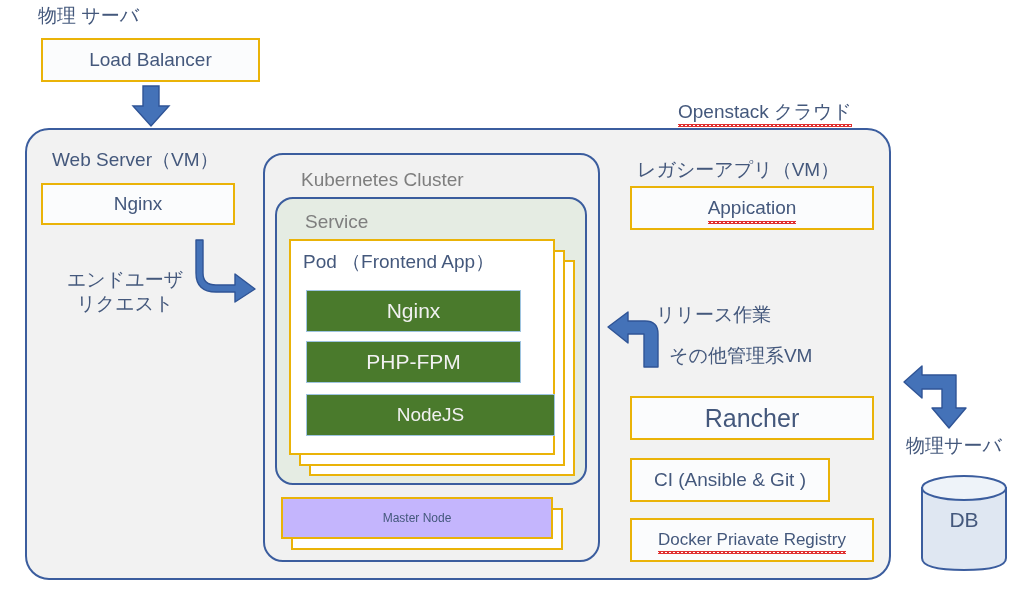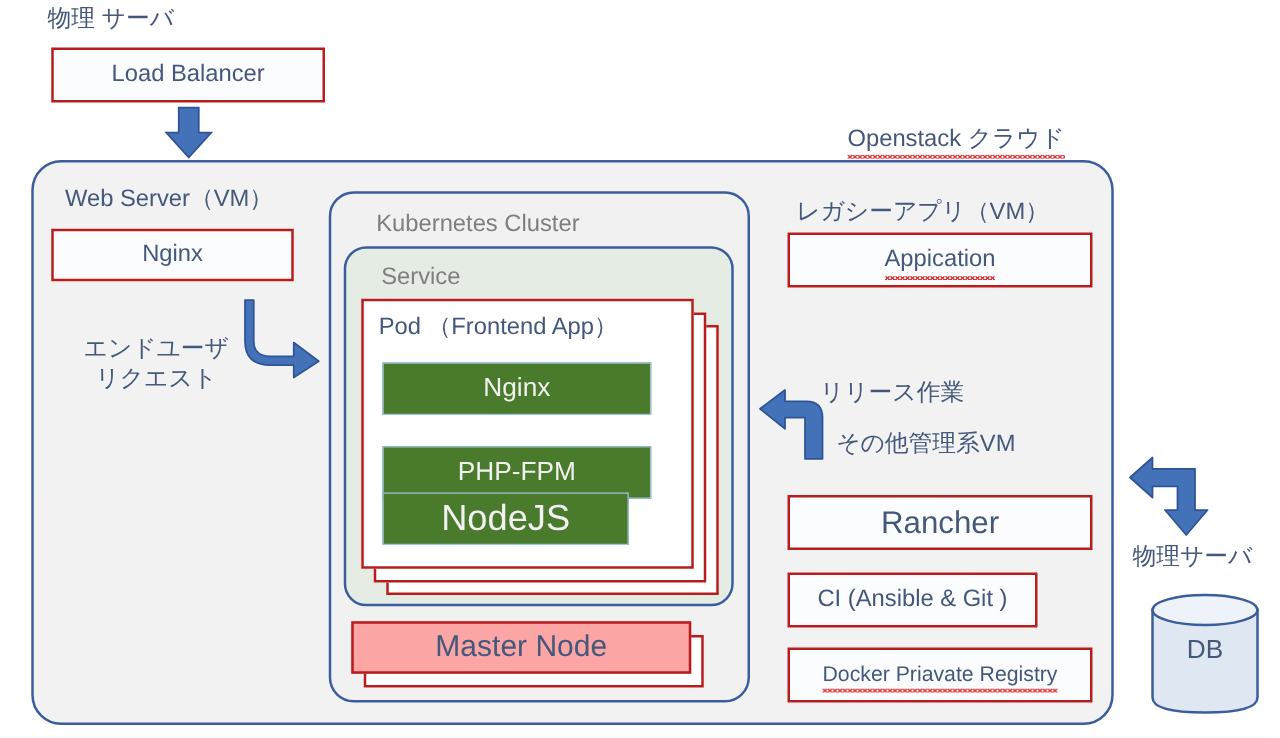--- a/index.html
+++ b/index.html
@@ -22,21 +22,21 @@
     position: absolute;
     color: #44587c;
     white-space: nowrap;
     line-height: 1.25;
   }
 
   
   .box {
     position: absolute;
     box-sizing: border-box;
-    border: 2px solid #b91c1c;
+    border: 2px solid #eab308;
     background: #fbfcfd;
     display: flex;
     align-items: center;
     justify-content: center;
     color: #44587c;
     white-space: nowrap;
   }
 
   
   .round {
@@ -152,29 +152,29 @@
 <div class="box" style="left:309px; top:260px; width:266px; height:216px; background:#ffffff;"></div>
 <div class="box" style="left:299px; top:250px; width:266px; height:216px; background:#ffffff;"></div>
 
 <div class="box" style="left:289px; top:239px; width:266px; height:216px;
             background:#ffffff; display:block;"></div>
 <div class="lbl" style="left:303px; top:250px; font-size:19px;">Pod （Frontend App）</div>
 
 <div class="green" style="left:306px; top:290px; width:215px; height:42px; font-size:21px;">
   <span>Nginx</span>
 </div>
-<div class="green" style="left:306px; top:357px; width:215px; height:42px; font-size:21px;">
+<div class="green" style="left:306px; top:341px; width:215px; height:42px; font-size:21px;">
   <span>PHP-FPM</span>
 </div>
-<div class="green" style="left:306px; top:394px; width:197px; height:42px; font-size:29px;">
+<div class="green" style="left:306px; top:394px; width:249px; height:42px; font-size:19px;">
   <span>NodeJS</span>
 </div>
 
 <div class="box" style="left:291px; top:508px; width:272px; height:42px; background:#ffffff;"></div>
-<div class="box" style="left:281px; top:497px; width:272px; height:42px; font-size:24px; background:#fca5a5;">
+<div class="box" style="left:281px; top:497px; width:272px; height:42px; font-size:12px; background:#c4b5fd;">
   <span>Master Node</span>
 </div>
 
 <div class="lbl" style="left:637px; top:158px; font-size:19px;">レガシーアプリ（VM）</div>
 
 <div class="box" style="left:630px; top:186px; width:244px; height:44px; font-size:19px;">
   <span class="squig">Appication</span>
 </div>
 
 <div class="abs" style="left:608px; top:305px; width:58px; height:62px;">

